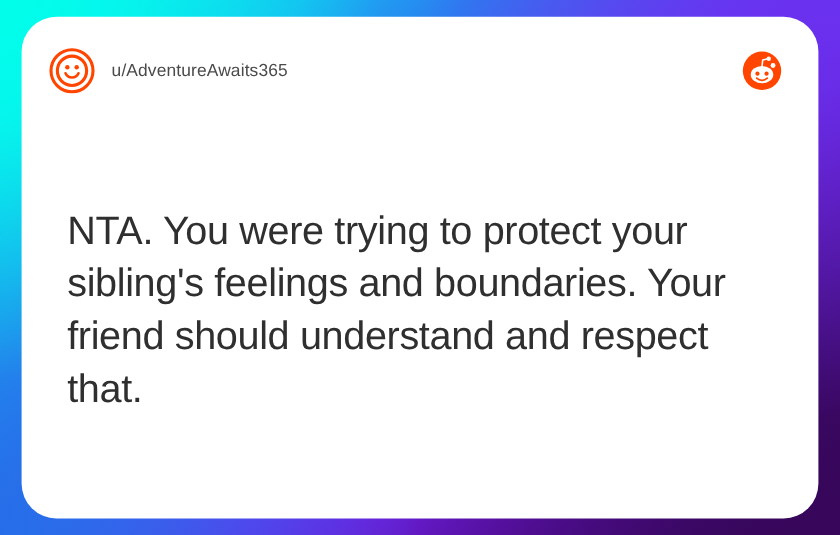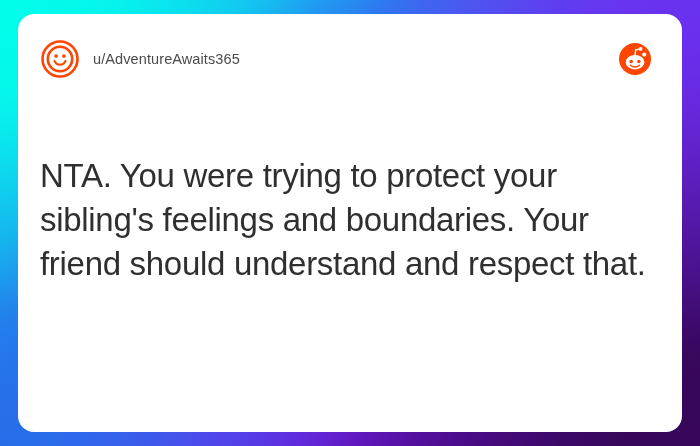--- a/index.html
+++ b/index.html
@@ -46,21 +46,21 @@
     pointer-events: none;
   }
 
   #card {
     position: absolute;
     left: 18px;
     top: 14px;
     width: 664px;
     height: 418px;
     background: #ffffff;
-    border-radius: 16px;
+    border-radius: 29px;
     box-sizing: border-box;
     z-index: 2;
   }
 
   .card-header {
     position: absolute;
     left: 0;
     top: 0;
     right: 0;
     height: 90px;
@@ -106,21 +106,21 @@
     right: 24px;
     top: 140px;
   }
 
   .post-text {
     font-size: 33px;
     line-height: 44px;
     color: #2f2f2f;
     font-family: "Liberation Sans", sans-serif;
     letter-spacing: -0.3px;
-    margin: 0;
+    margin: 16px;
     font-weight: 400;
   }
 </style>
 </head>
 <body>
 
 <div id="screen">
 
   <div id="card">
 

